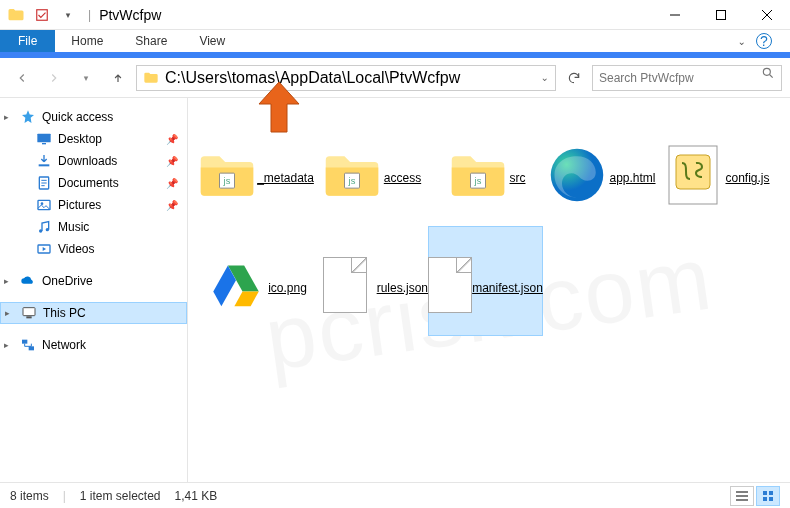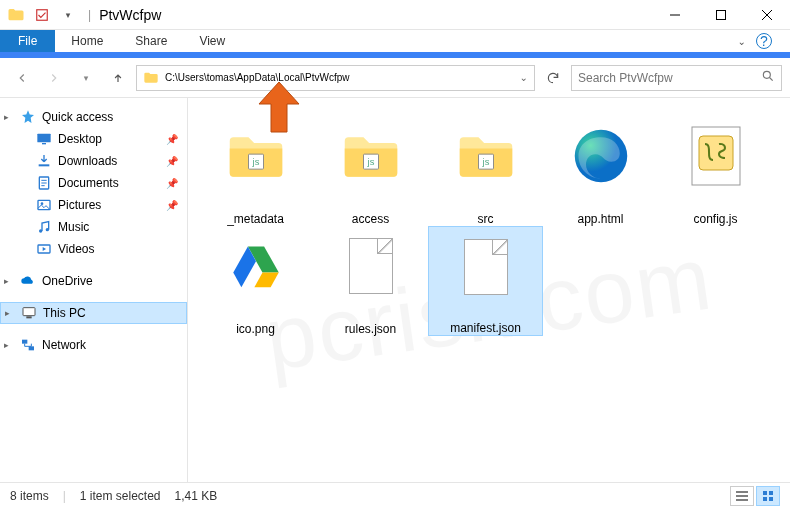--- a/index.html
+++ b/index.html
@@ -20,44 +20,44 @@
 .file-tab { background: #1979ca; color: #fff; padding: 0 18px; display: flex; align-items: center; font-size: 12px; }
 .menu-tab { padding: 0 16px; display: flex; align-items: center; font-size: 12px; color: #333; }
 .help-icon { margin-left: auto; width: 28px; display: flex; align-items: center; justify-content: center; color: #1979ca; font-size: 14px; border: 1px solid #1979ca; border-radius: 50%; width: 16px; height: 16px; margin-right: 10px; align-self: center; }
 
 
 .addrrow { height: 40px; display: flex; align-items: center; padding: 6px 8px; gap: 4px; border-bottom: 1px solid #e5e5e5; }
 .nav-btn { width: 28px; height: 28px; display: flex; align-items: center; justify-content: center; color: #888; }
 .nav-btn svg { width: 14px; height: 14px; }
 .addr-box { flex: 1; height: 26px; border: 1px solid #ccc; display: flex; align-items: center; padding: 0 6px; background: #fff; position: relative; }
 .addr-icon { width: 16px; height: 16px; margin-right: 6px; }
-.addr-text { font-size: 10px; color: #000; flex: 1; }
+.addr-text { font-size: 16px; color: #000; flex: 1; }
 .addr-drop { color: #666; }
 .refresh-btn { width: 28px; height: 26px; display: flex; align-items: center; justify-content: center; border: 1px solid transparent; }
-.search-box { width: 211px; height: 26px; border: 1px solid #ccc; display: flex; align-items: center; padding: 0 6px; }
+.search-box { width: 190px; height: 26px; border: 1px solid #ccc; display: flex; padding: 0 6px; }
 .search-box input { border: none; outline: none; font-size: 12px; flex: 1; color: #666; background: transparent; }
 .search-icon { color: #666; }
 
 
 .pointer-arrow { position: absolute; left: 254px; top: 82px; z-index: 10; }
 
 
 .main { display: flex; height: calc(508px - 30px - 28px - 40px - 26px); }
 .sidebar { width: 188px; background: #fff; border-right: 1px solid #e5e5e5; padding: 8px 0; overflow: hidden; }
 .side-item { display: flex; align-items: center; padding: 3px 8px 3px 16px; font-size: 12px; color: #000; gap: 6px; }
 .side-item.sub { padding-left: 36px; }
 .side-item.selected { background: #cce8ff; border: 1px solid #99d1ff; padding-top: 2px; padding-bottom: 2px; }
 .side-icon { width: 16px; height: 16px; display: inline-flex; align-items: center; justify-content: center; }
 .pin { margin-left: auto; color: #888; font-size: 10px; }
 .side-spacer { height: 10px; }
 .chev { color: #666; font-size: 9px; width: 10px; display: inline-block; margin-left: -12px; }
 
 
 .content { flex: 1; padding: 18px 10px; display: flex; flex-wrap: wrap; align-content: flex-start; gap: 0; position: relative; }
-.file-item { width: 115px; height: 110px; display: flex; flex-direction: column; align-items: center; justify-content: space-between; padding-top: 8px; }
+.file-item { width: 115px; height: 110px; display: flex; flex-direction: row; align-items: center; justify-content: center; padding-top: 8px; text-decoration: underline; }
 .file-item.selected { background: #cce8ff; border: 1px solid #99d1ff; }
 .file-icon { width: 64px; height: 64px; display: flex; align-items: center; justify-content: center; }
 .file-label { font-size: 12px; color: #000; margin-top: 6px; text-align: center; max-width: 100px; word-wrap: break-word; }
 
 
 .statusbar { height: 26px; border-top: 1px solid #e5e5e5; display: flex; align-items: center; padding: 0 10px; font-size: 12px; color: #333; gap: 14px; }
 .statusbar .sep { color: #ccc; }
 .view-btns { margin-left: auto; display: flex; gap: 2px; }
 .view-btn { width: 24px; height: 20px; border: 1px solid #ccc; display: flex; align-items: center; justify-content: center; }
 .view-btn.active { background: #cce8ff; border-color: #99d1ff; }

